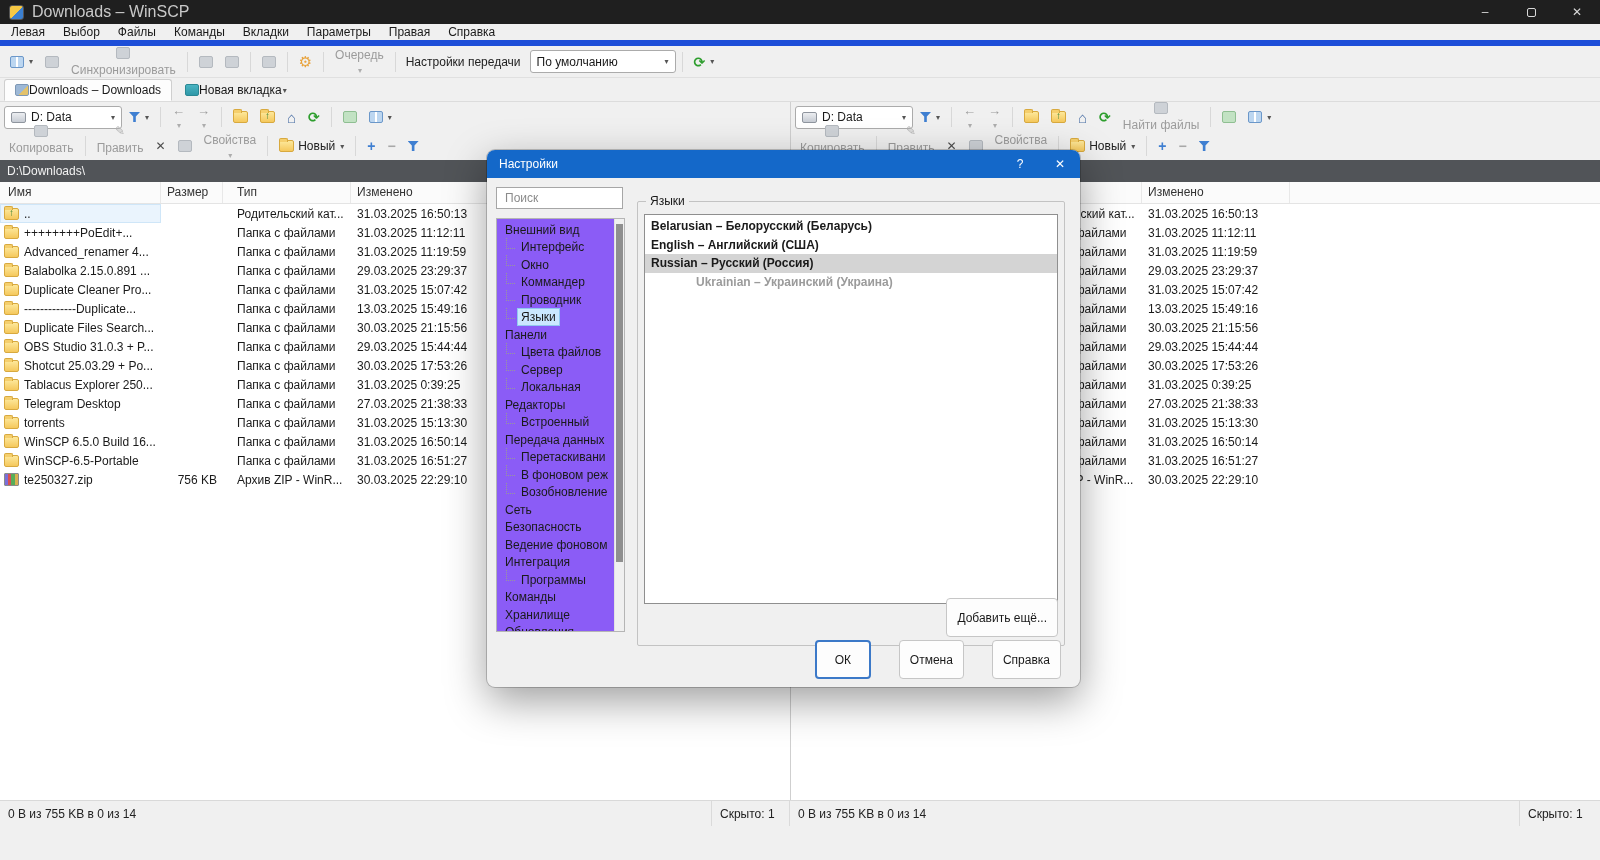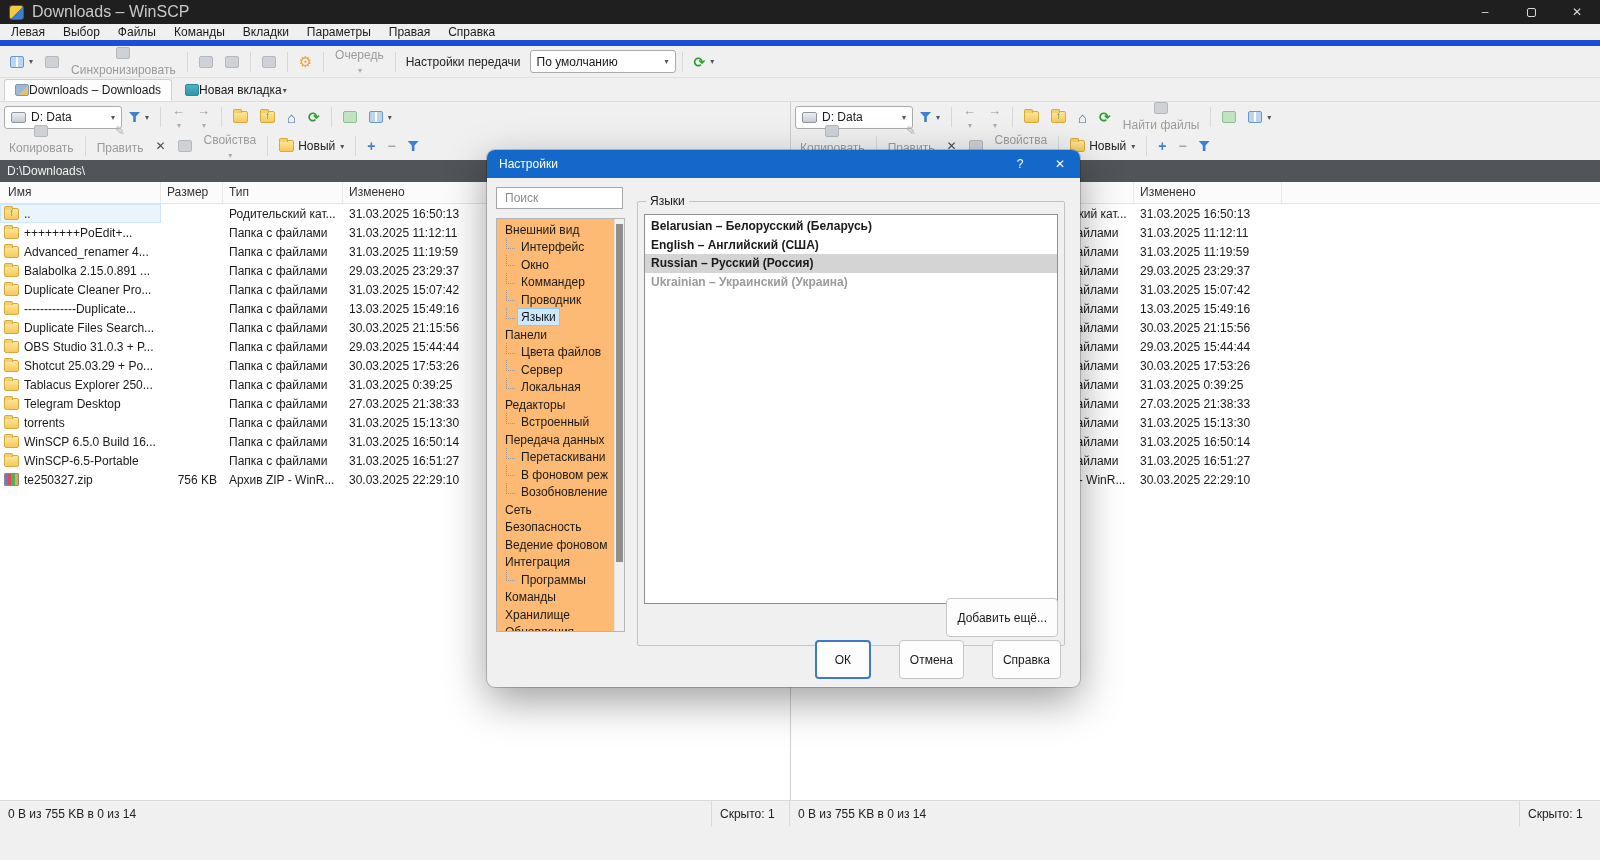--- a/index.html
+++ b/index.html
@@ -61,21 +61,21 @@
   .panel { width:790px; display:flex; flex-direction:column; background:#fff; }
   .panel.right { width:810px; border-left:1px solid #cfcfcf; }
   .ptool { height:30px; background:#f0f0f0; display:flex; align-items:center; gap:2px; padding:0 4px; flex:0 0 auto; }
   .ptool.second { height:28px; }
   .pathbar { height:22px; background:var(--path-bar,#515458); color:#f2f2f2; display:flex; align-items:center; padding:0 7px; flex:0 0 auto; }
 
   .fhead { height:22px; display:flex; background:#fbfbfb; border-bottom:1px solid #e4e4e4; color:#333; flex:0 0 auto; }
   .col { padding:3px 6px; border-right:1px solid #e8e8e8; overflow:hidden; white-space:nowrap; }
   .c-name { width:161px; padding-left:8px; flex:0 0 auto; }
   .c-size { width:62px; text-align:left; flex:0 0 auto; }
-  .c-type { width:120px; flex:0 0 auto; }
+  .c-type { width:120px; flex:0 0 auto;margin-left:8px; }
   .c-mod  { width:148px; flex:0 0 auto; }
   .c-fill { flex:1; border-right:none; }
 
   .frows { flex:1; overflow:hidden; background:#fff; }
   .frow { display:flex; height:19px; align-items:center; }
   .frow .cell { padding:0 6px; height:100%; display:flex; align-items:center; overflow:hidden; white-space:nowrap; border-right:none; }
   .frow .c-name { padding-left:4px; gap:5px; }
   .frow .c-size { justify-content:flex-end; }
   .frow.cursor .c-name { background:#eaf4fd; box-shadow:inset 0 0 0 1px #cfe6f8; }
 
@@ -102,37 +102,37 @@
             box-shadow:0 14px 42px rgba(0,0,0,.38), 0 0 0 1px rgba(0,0,0,.20); }
   .dlg-title { height:28px; background:var(--dialog-titlebar,#1468c9); color:#fff; display:flex; align-items:center; padding-left:12px; }
   .dlg-controls { margin-left:auto; display:flex; height:100%; }
   .dlg-btn { width:40px; height:100%; display:flex; align-items:center; justify-content:center; color:#fff; font-size:12px; }
   .dlg-body { position:relative; height:509px; }
 
   .search { position:absolute; left:9px; top:9px; width:127px; height:22px; border:1px solid #a6a6a6; background:#fff;
             padding:0 8px; font:inherit; color:#222; }
   .search::placeholder { color:#8b8b8b; }
 
-  .tree { position:absolute; left:9px; top:40px; width:129px; height:414px; background:#fdba74; border:1px solid #b5b5b5; display:flex; }
+  .tree { position:absolute; left:9px; top:40px; width:129px; height:414px; background:#8b5cf6; border:1px solid #b5b5b5; display:flex; }
   .tree-items { flex:1; overflow:hidden; padding-top:2px; }
   .titem { height:17.5px; display:flex; align-items:center; white-space:nowrap; padding-left:5px; }
   .titem.lvl1 { padding-left:9px; }
   .titem.lvl1::before { content:''; width:8px; height:10px; border-left:1px dotted #999; border-bottom:1px dotted #999;
                         margin-right:3px; transform:translateY(-4px); flex:0 0 auto; }
   .tlabel { padding:1px 3px; overflow:hidden; }
   .titem.sel .tlabel { background:var(--tree-selection,#cbe8ff); outline:1px solid #90c8f0; }
   .tree-scroll { width:10px; background:#f0f0f0; border-left:1px solid #e2e2e2; position:relative; flex:0 0 auto; }
   .tree-scroll .thumb { position:absolute; left:1px; right:1px; top:5px; height:82%; background:#8f8f8f; }
 
   .group { position:absolute; left:150px; top:16px; width:428px; height:452px; border:1px solid #c3c3c3; border-radius:2px; padding:4px 6px; }
   .group legend { font-size:12px; padding:0 4px; margin-left:2px; }
   .langlist { margin-top:2px; height:390px; border:1px solid #8f8f8f; background:#fff; overflow:hidden; padding-top:2px; }
   .lang { height:18.5px; line-height:18.5px; padding:0 6px; white-space:nowrap; overflow:hidden;font-weight:bold; }
   .lang.selected { background:var(--list-selection,#d4d4d4); font-weight:bold; }
-  .lang.disabled { color:#9b9b9b; }
+  .lang.disabled { color:#9b9b9b;margin-left:45px; }
 
   .btn { font:inherit; background:#fdfdfd; border:1px solid #c6c6c6; border-radius:4px; height:39px; padding:0 10px; color:#1a1a1a; }
   .add-more { position:absolute; right:6px; bottom:8px; }
   .dlg-footer { position:absolute; right:19px; bottom:8px; display:flex; gap:28px; }
   .dlg-footer .btn { min-width:56px; }
   .btn.ok { border:2px solid #3c79c8; padding:0 9px; }
 </style>
 </head>
 <body>
 

